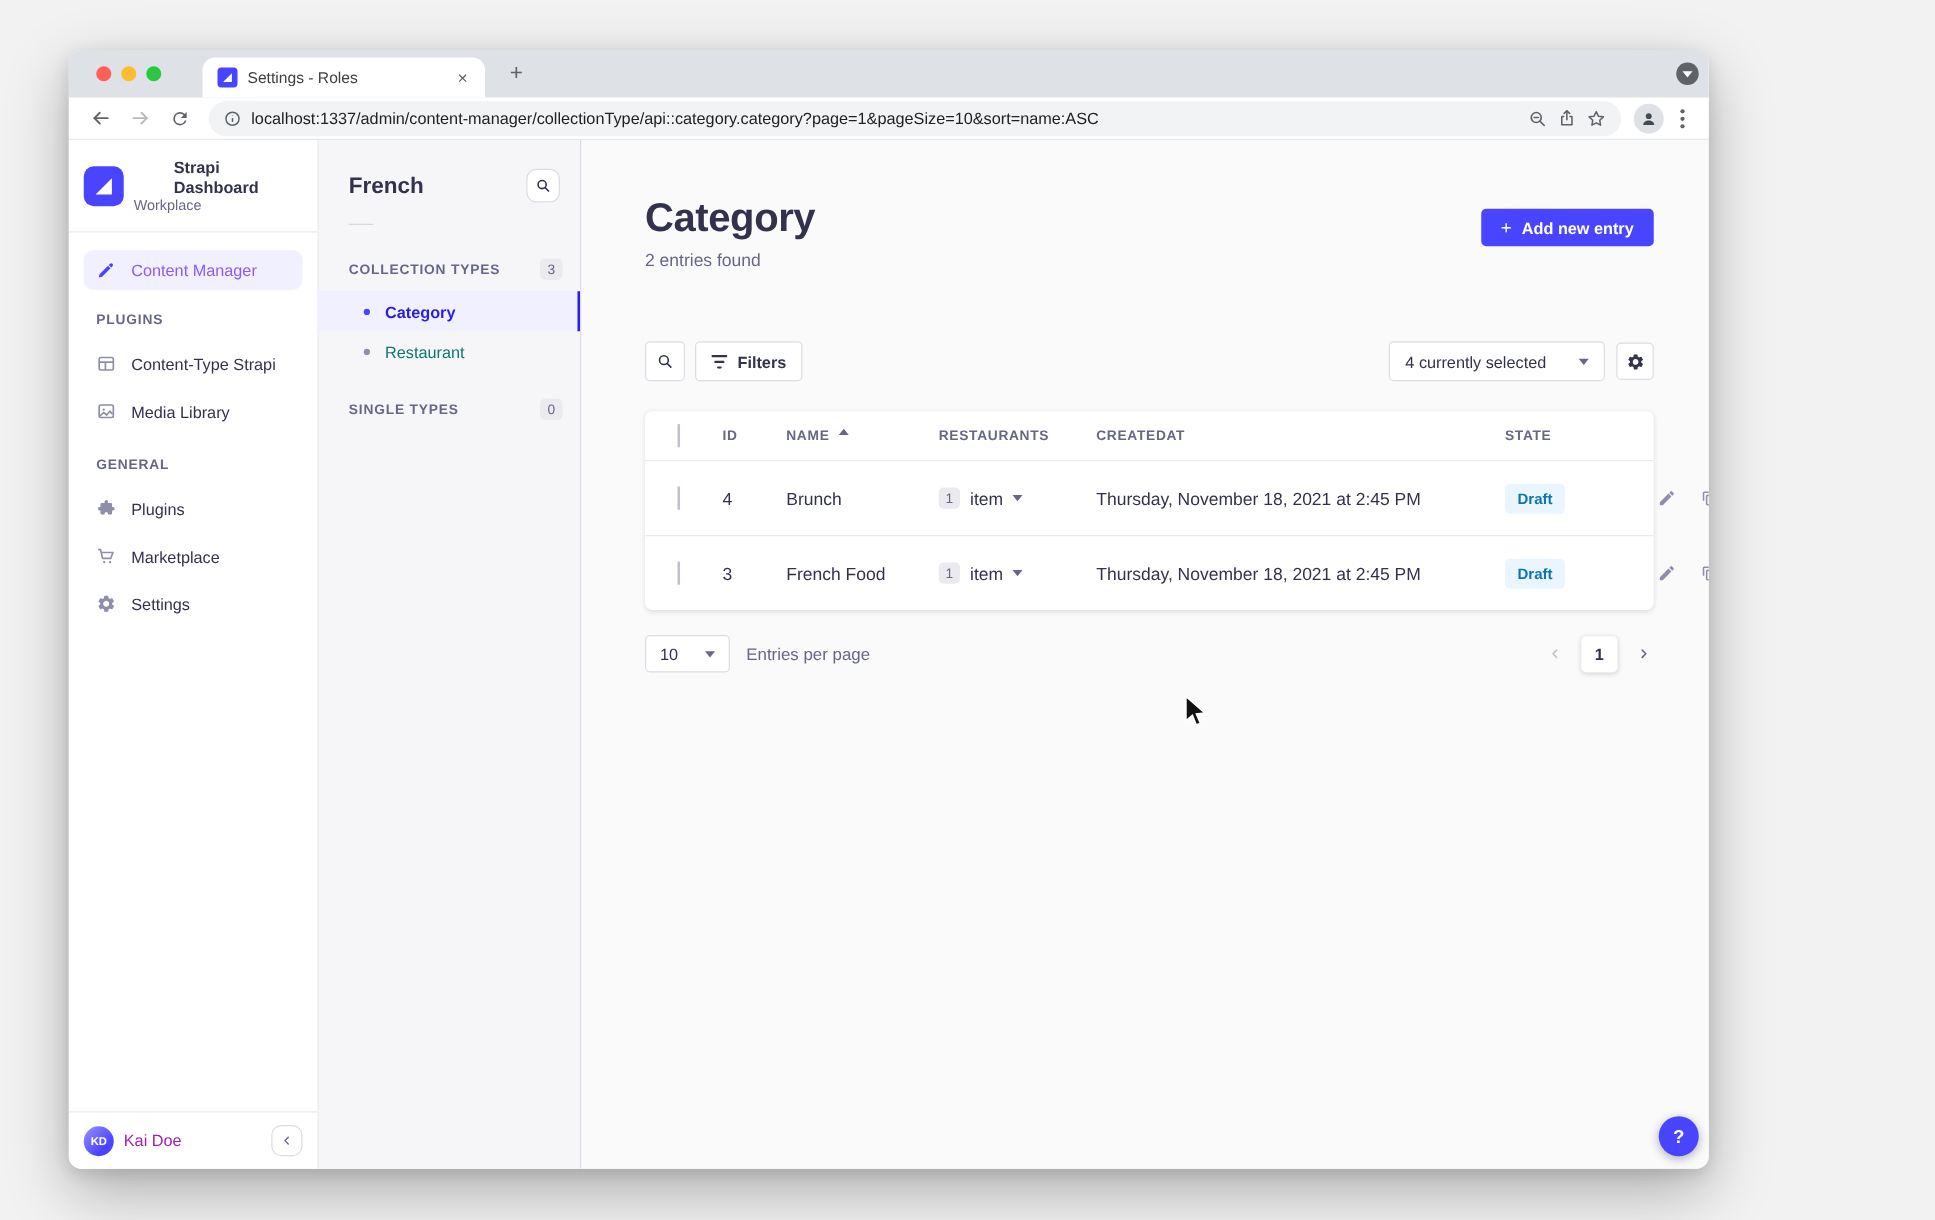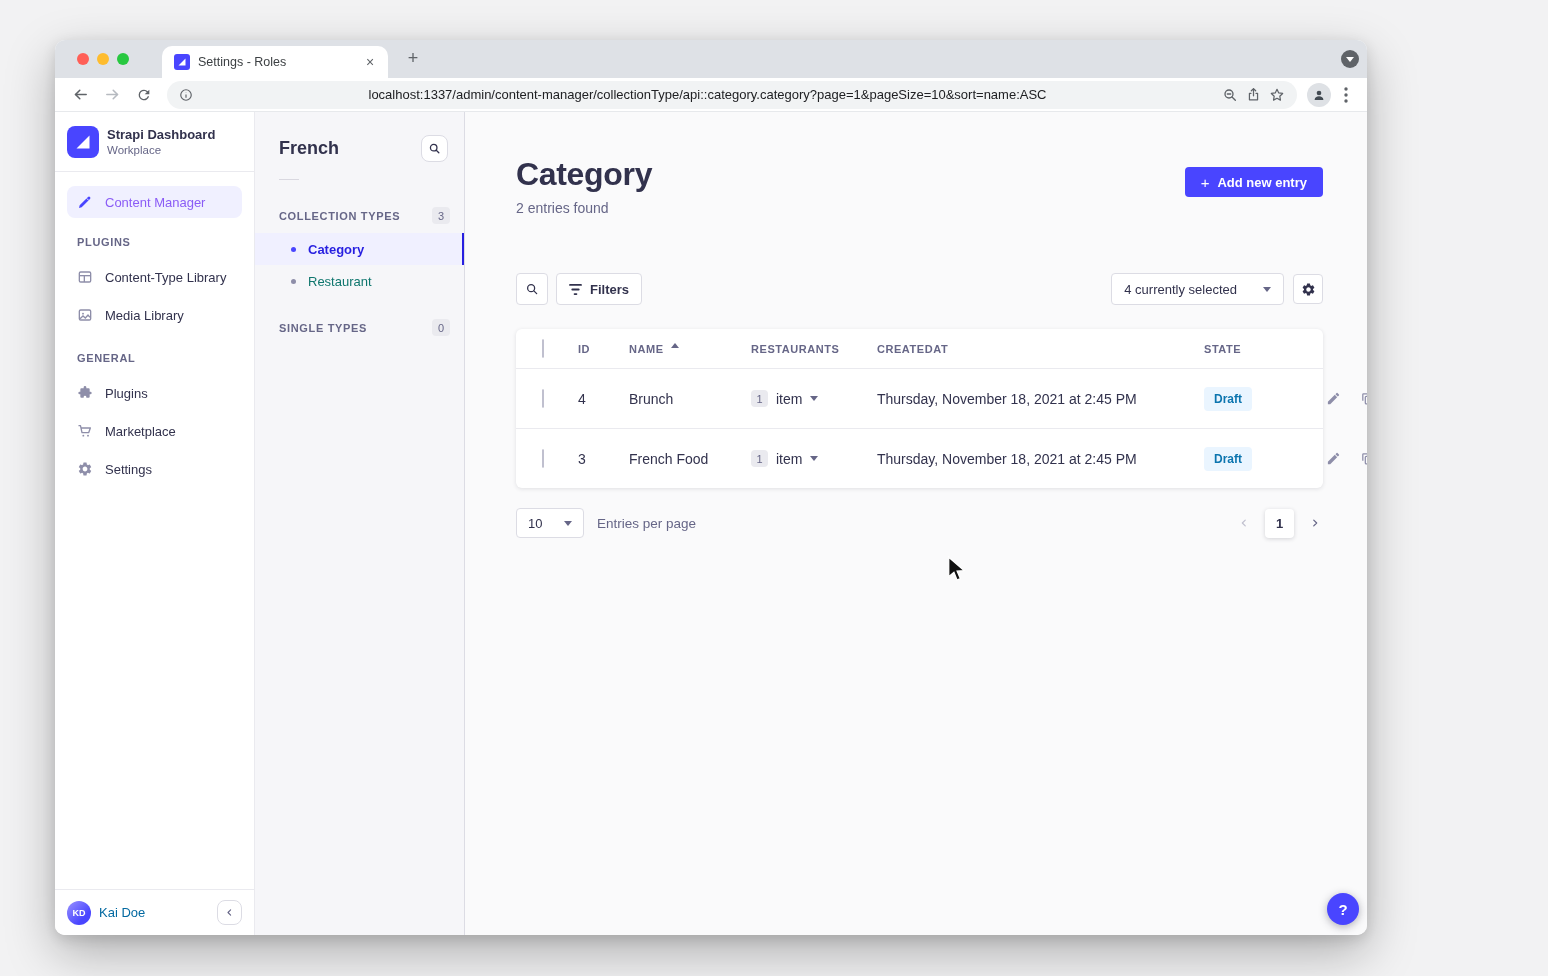--- a/index.html
+++ b/index.html
@@ -35,60 +35,60 @@
   .tab-title { font-size:12.5px; color:#3c4043; flex:1; white-space:nowrap; overflow:hidden; }
   .tab-close { color:#5f6368; font-size:14px; width:16px; text-align:center; cursor:default; }
   .newtab { position:absolute; left:349px; top:10px; width:18px; height:18px; color:#5f6368;
     font-size:18px; line-height:17px; text-align:center; }
   .tabsearch { position:absolute; right:8px; top:10px; width:18px; height:18px; border-radius:50%;
     background:#5f6368; display:flex; align-items:center; justify-content:center; }
   .tabsearch i { border:4px solid transparent; border-top:5px solid #fff; margin-top:4px; }
 
   .toolbar {
     height:34px; background:#fff; border-bottom:1px solid #e7e9ec;
-    display:flex; align-items:center; padding:0 12px; gap:6px; flex:none;text-align:center;
+    display:flex; align-items:center; padding:0 12px; gap:6px; flex:none;
   }
   .nav-ico { width:26px; height:26px; display:flex; align-items:center; justify-content:center; color:#5f6368; }
   .nav-ico.disabled { color:#b6bac0; }
   .urlpill {
     flex:1; height:28px; background:#f1f3f4; border-radius:14px;
     display:flex; align-items:center; padding:0 12px; gap:8px; margin:0 4px; min-width:0;
   }
   .url-text { font-size:13px; color:#202124; white-space:nowrap; overflow:hidden; flex:1; }
   .pill-ico { color:#5f6368; flex:none; }
   .avatar-btn { width:24px; height:24px; border-radius:50%; background:#dee1e5; color:#424a52;
     display:flex; align-items:center; justify-content:center; flex:none; }
   .dots { color:#5f6368; flex:none; width:18px; display:flex; align-items:center; justify-content:center; }
 
   
   .app { flex:1; display:flex; background:#fafafb; min-height:0; }
 
   
   .sidenav { width:200px; background:#fff; border-right:1px solid #eaeaef; display:flex; flex-direction:column; flex:none; }
   .brand { display:flex; align-items:center; gap:8px; padding:14px 12px 13px; }
   .logo { width:32px; height:32px; border-radius:8px; background:#4945ff; position:relative; flex:none; }
-  .brand-name { font-size:13px; font-weight:bold; color:#32324d; line-height:16px; }
+  .brand-name { font-size:13px; font-weight:bold; color:#32324d; line-height:16px;margin-left:32px; }
   .brand-sub { font-size:11.5px; color:#666687; line-height:14px; }
   .hdiv { height:1px; background:#eaeaef; }
   .nav { padding:14px 12px 0; }
   .nav-item { height:32px; display:flex; align-items:center; gap:12px; padding:0 10px;
     border-radius:8px; font-size:13px; color:#32324d; margin-bottom:4px; }
   .nav-item .ni { width:16px; height:16px; color:#8e8ea9; flex:none; }
   .nav-item.active { background:#f0f0ff; color:#8b5cf6; font-weight:normal; }
   .nav-item.active .ni { color:#4945ff; }
   .sec-label { font-size:11px; font-weight:bold; letter-spacing:.06em; color:#666687;
     padding:0 10px; margin:18px 0 10px; }
   .nav-group .nav-item { height:38px; margin-bottom:0; }
   .side-spacer { flex:1; }
   .side-footer { border-top:1px solid #eaeaef; height:46px; display:flex; align-items:center;
     padding:0 12px; gap:8px; }
   .kd-avatar { width:24px; height:24px; border-radius:50%; flex:none;
     background:linear-gradient(135deg,#9a93ff 0%,#4945ff 70%);
     color:#fff; font-size:9px; font-weight:bold; display:flex; align-items:center; justify-content:center; }
-  .kd-name { font-size:13px; color:#0369a1; flex:1; }
+  .kd-name { font-size:13px; color:#a21caf; flex:1; }
   .collapse-btn { width:25px; height:25px; border:1px solid #dcdce4; border-radius:8px; background:#fff;
     color:#666687; display:flex; align-items:center; justify-content:center; }
 
   
   .subnav { width:210px; background:#f6f6f9; border-right:1px solid #dcdce4; flex:none; }
   .subnav-head { display:flex; align-items:center; justify-content:space-between; padding:23px 16px 0 24px; }
   .subnav-title { font-size:18px; font-weight:bold; color:#32324d; }
   .search-btn { width:27px; height:27px; background:#fff; border:1px solid #dcdce4; border-radius:8px;
     display:flex; align-items:center; justify-content:center; color:#32324d; }
   .short-div { width:20px; height:1px; background:#d9d8e0; margin:17px 0 0 24px; }
@@ -280,21 +280,21 @@
         <div class="sec-label">PLUGINS</div>
         <div class="nav-group">
           <div class="nav-item">
             <span class="ni">
               <svg viewBox="0 0 24 24" fill="none" stroke="currentColor" stroke-width="2">
                   <rect x="3.5" y="4.5" width="17" height="15" rx="2"></rect>
                   <line x1="3.5" y1="10" x2="20.5" y2="10"></line>
                   <line x1="11" y1="10" x2="11" y2="19.5"></line>
                 </svg>
             </span>
-            <span>Content-Type Library</span>
+            <span>Content-Type Strapi</span>
           </div>
           <div class="nav-item">
             <span class="ni">
               <svg viewBox="0 0 24 24" fill="none" stroke="currentColor" stroke-width="2">
                   <rect x="3.5" y="4.5" width="17" height="15" rx="2"></rect>
                   <circle cx="9" cy="10" r="1.4" fill="currentColor" stroke="none"></circle>
                   <path d="M4.5 17.5l4.5-4 3.5 3 4-4.5 3 3.5"></path>
                 </svg>
             </span>
             <span>Media Library</span>

